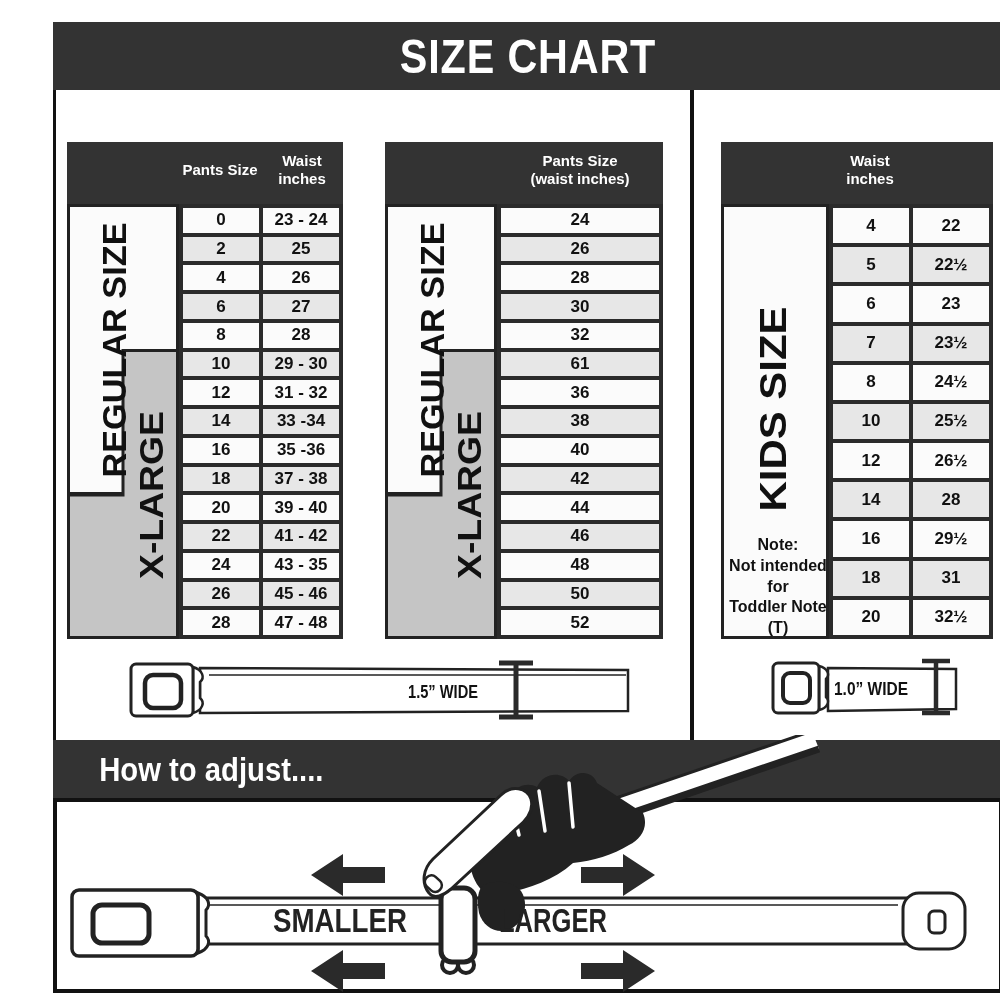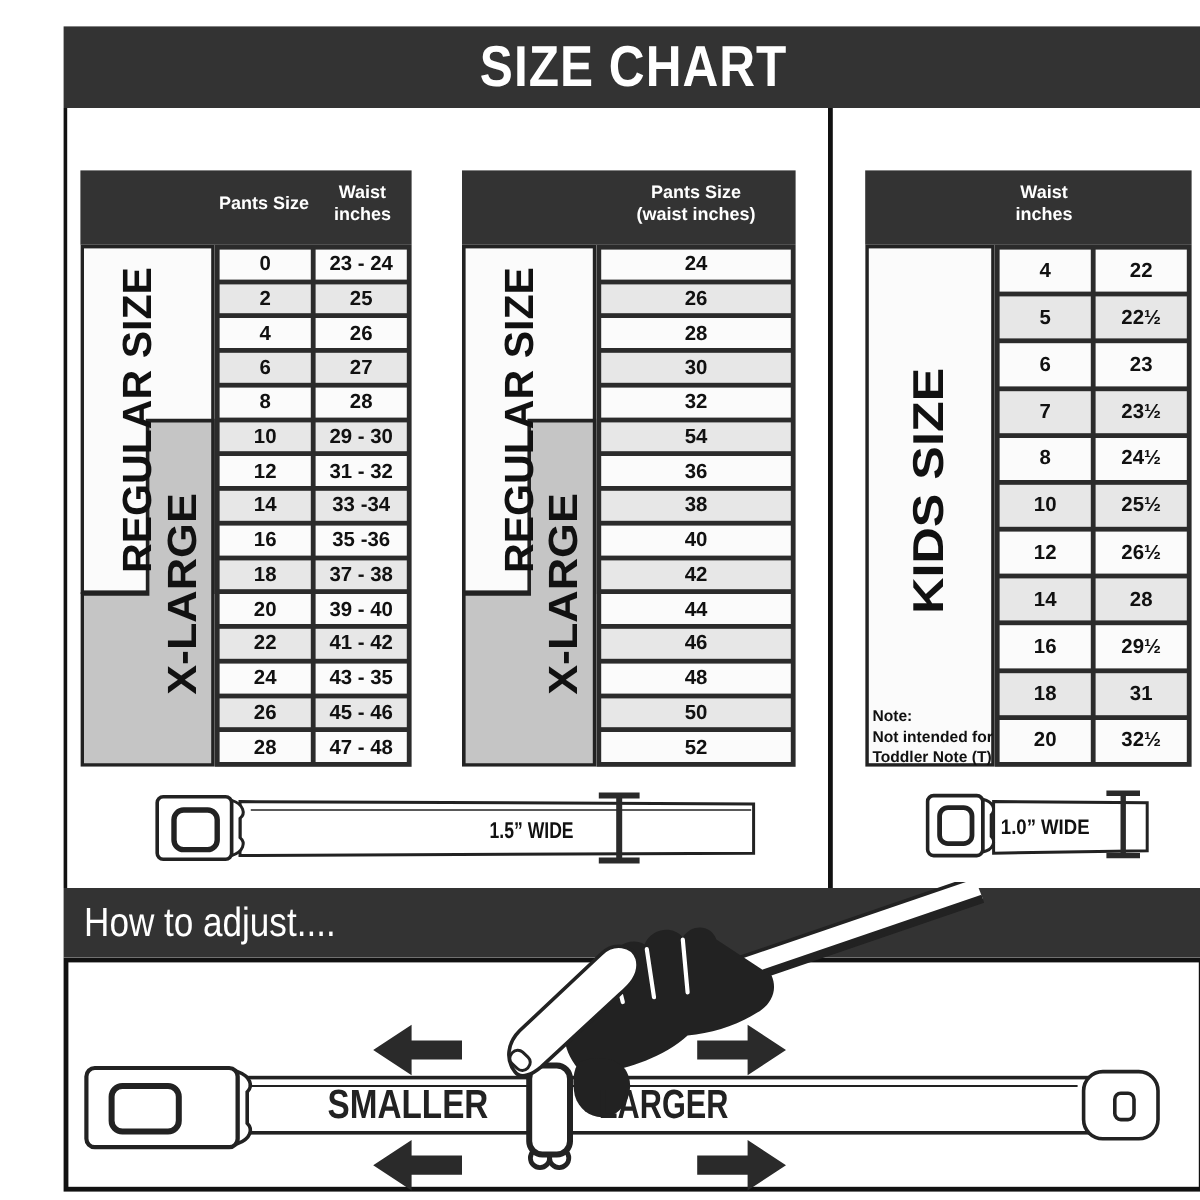--- a/index.html
+++ b/index.html
@@ -24,27 +24,27 @@
   .table-flex{display:flex;}
   .label-col{position:relative;}
   .body-grid{display:grid;grid-auto-rows:1fr;gap:4px;padding:4px;background:#2b2b2b;
              box-sizing:border-box;height:435px;}
   .grid-2{grid-template-columns:1fr 1fr;}
   .grid-1{grid-template-columns:1fr;}
   .cell{display:flex;align-items:center;justify-content:center;
         font-size:17px;font-weight:bold;color:#111;}
   .c-main{background:#fbfbfb;}
   .c-alt{background:#e7e7e7;}
-  .kids-note{position:absolute;left:6px;bottom:4px;width:102px;font-size:13px;font-weight:bold;
-             color:#111;line-height:1.3;text-align:left;}
+  .kids-note{position:absolute;left:6px;bottom:4px;width:102px;font-size:16px;font-weight:bold;
+             color:#111;line-height:1.3;text-align:center;}
   .belt-svg{position:absolute;}
   
   .adjust-band{position:absolute;left:25px;top:740px;width:950px;height:58px;background:#333333;
                color:#fff;display:flex;align-items:center;z-index:1;}
-  .adjust-band .txt{font-size:34px;font-weight:normal;}
+  .adjust-band .txt{font-size:34px;font-weight:bold;padding-left:28px;}
   .adjust-box{position:absolute;left:25px;top:798px;width:950px;height:195px;background:#fff;
               border:4px solid #111;box-sizing:border-box;z-index:1;}
   .adjust-svg{position:absolute;left:25px;top:735px;width:950px;height:258px;z-index:2;}
   svg text{font-family:"Liberation Sans",sans-serif;}
 </style>
 </head>
 <body>
 
 <div class="page">
 
@@ -127,21 +127,21 @@
             <text transform="rotate(-90 47 146)" x="47" y="158" text-anchor="middle" font-size="34" font-weight="bold" fill="#111" textLength="255" lengthAdjust="spacingAndGlyphs">REGULAR SIZE</text>
             <text transform="rotate(-90 84 291)" x="84" y="303" text-anchor="middle" font-size="34" font-weight="bold" fill="#111" textLength="168" lengthAdjust="spacingAndGlyphs">X-LARGE</text>
           </svg>
         </div>
         <div id="men-body" class="body-grid grid-1" style="width:166px;">
             <div class="cell c-main">24</div>
             <div class="cell c-alt">26</div>
             <div class="cell c-main">28</div>
             <div class="cell c-alt">30</div>
             <div class="cell c-main">32</div>
-            <div class="cell c-alt">54</div>
+            <div class="cell c-alt">61</div>
             <div class="cell c-main">36</div>
             <div class="cell c-alt">38</div>
             <div class="cell c-main">40</div>
             <div class="cell c-alt">42</div>
             <div class="cell c-main">44</div>
             <div class="cell c-alt">46</div>
             <div class="cell c-main">48</div>
             <div class="cell c-alt">50</div>
             <div class="cell c-main">52</div>
           </div>

